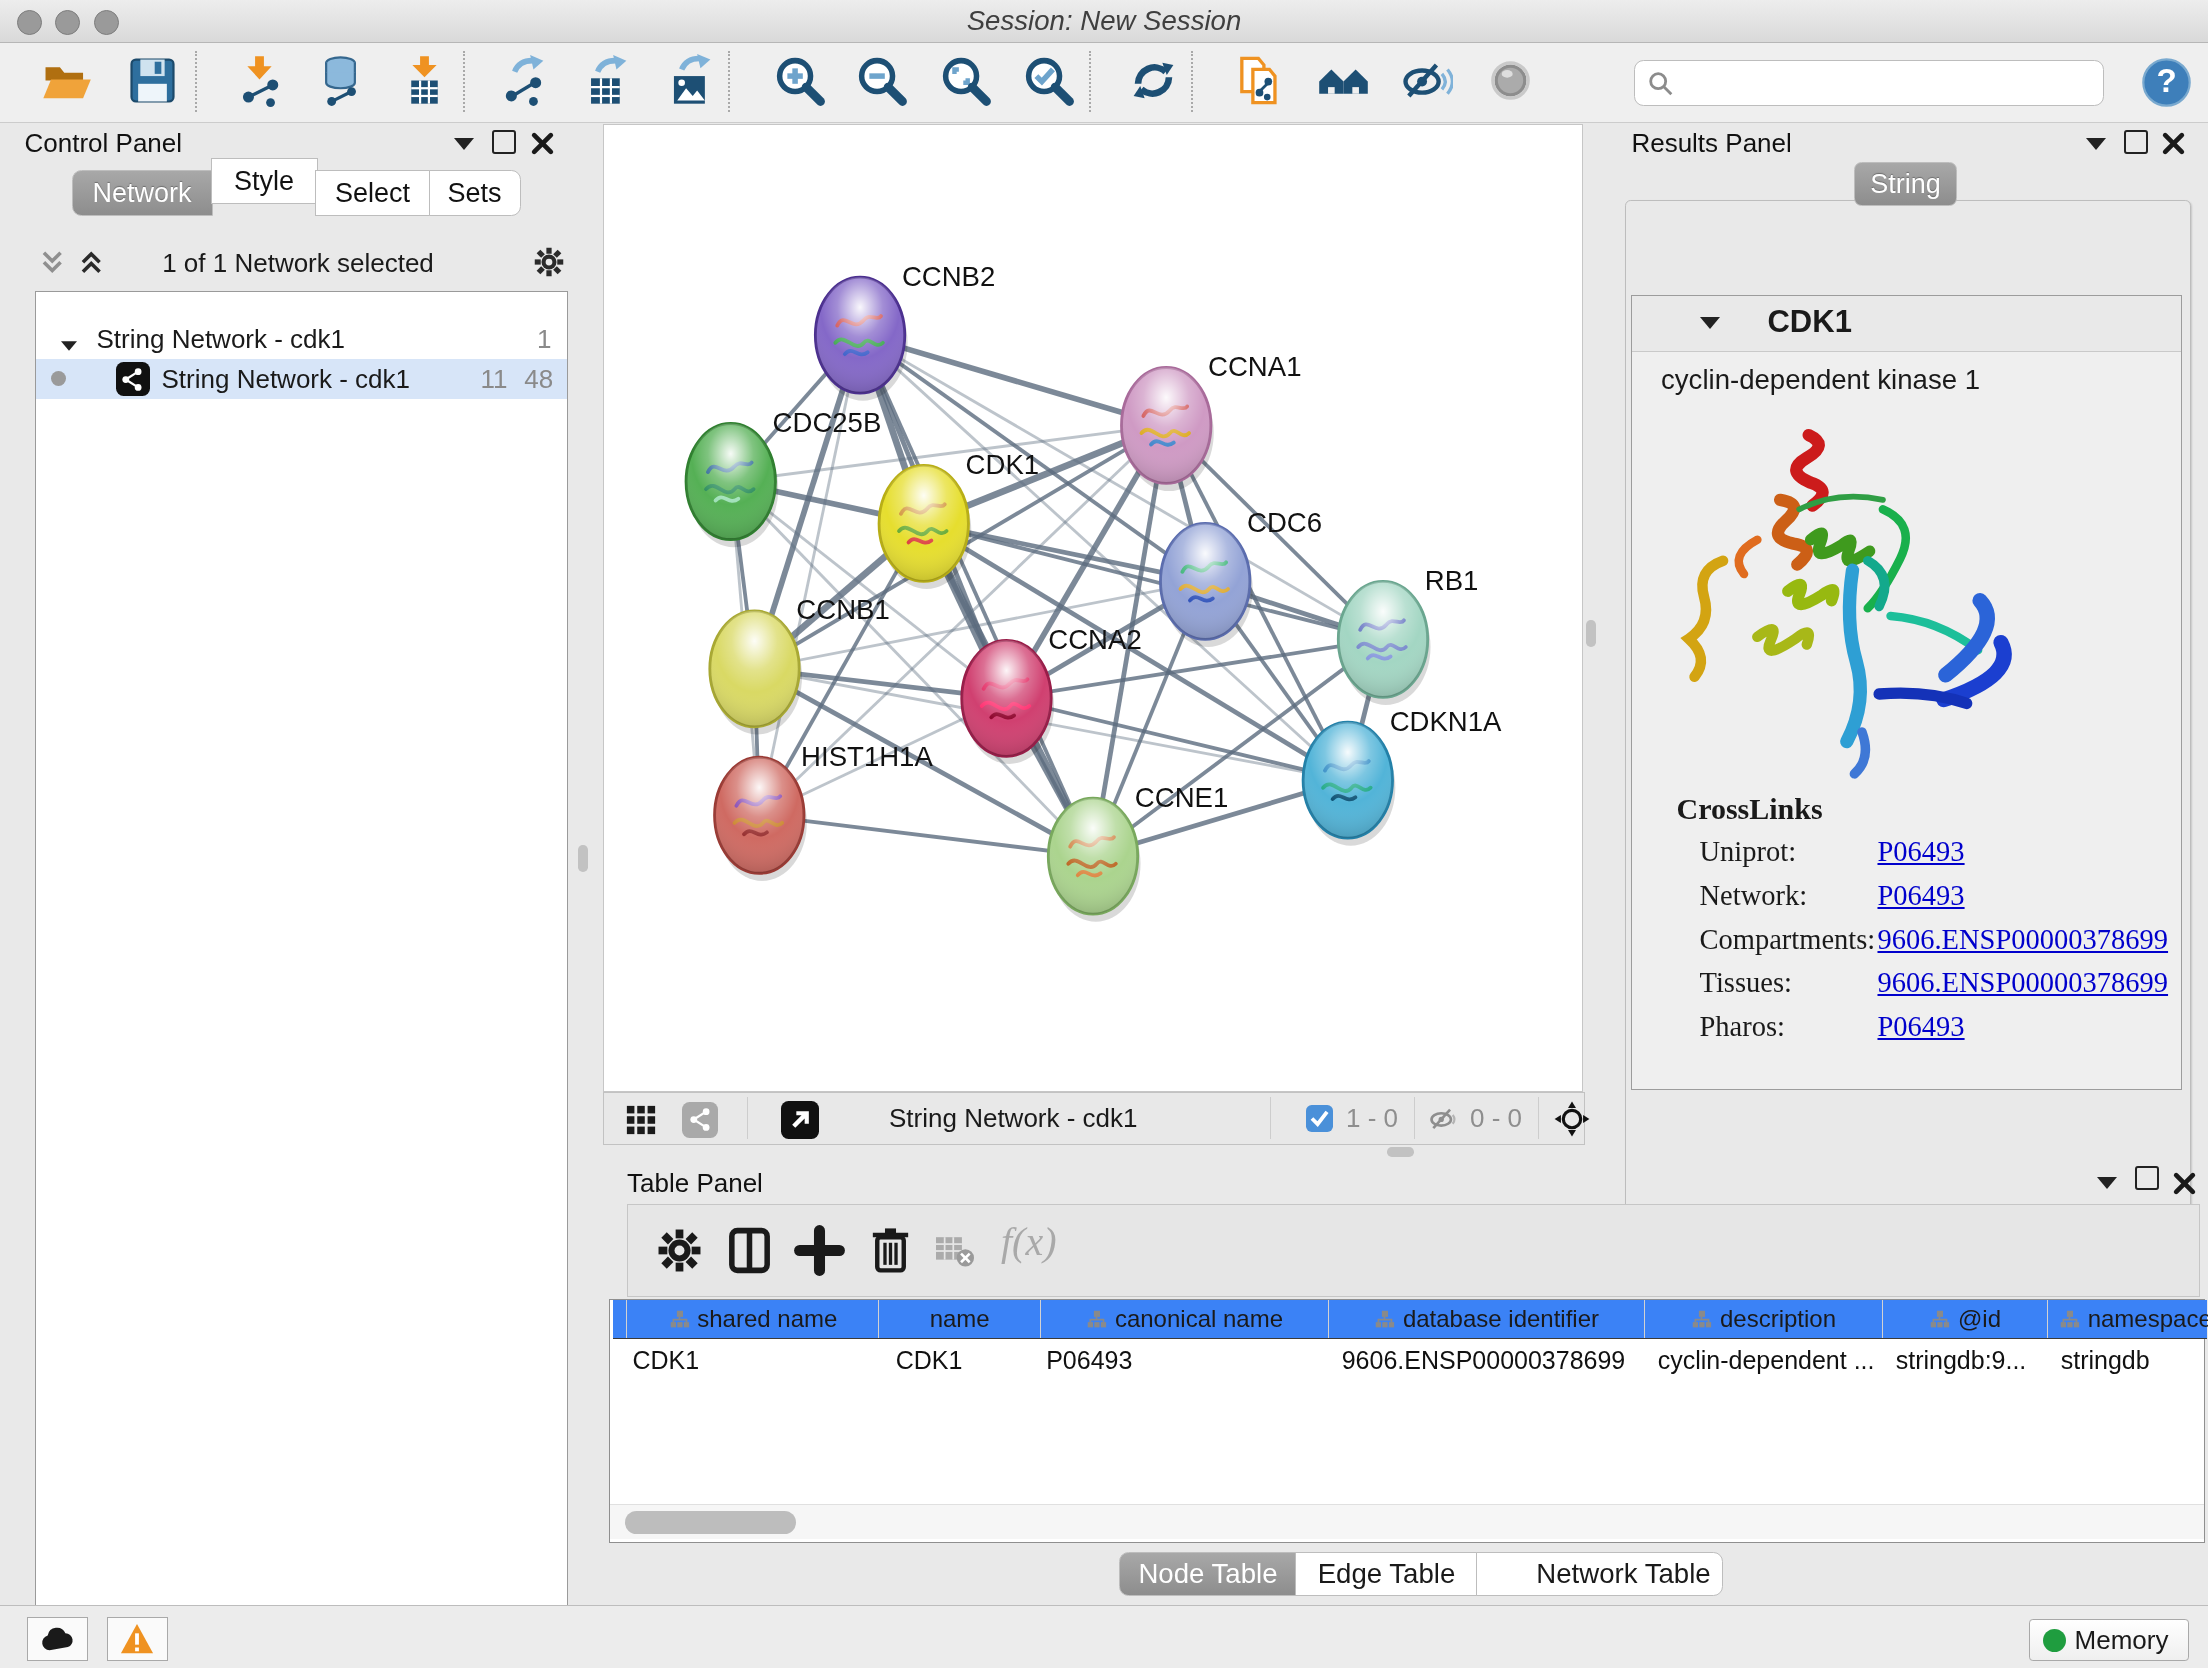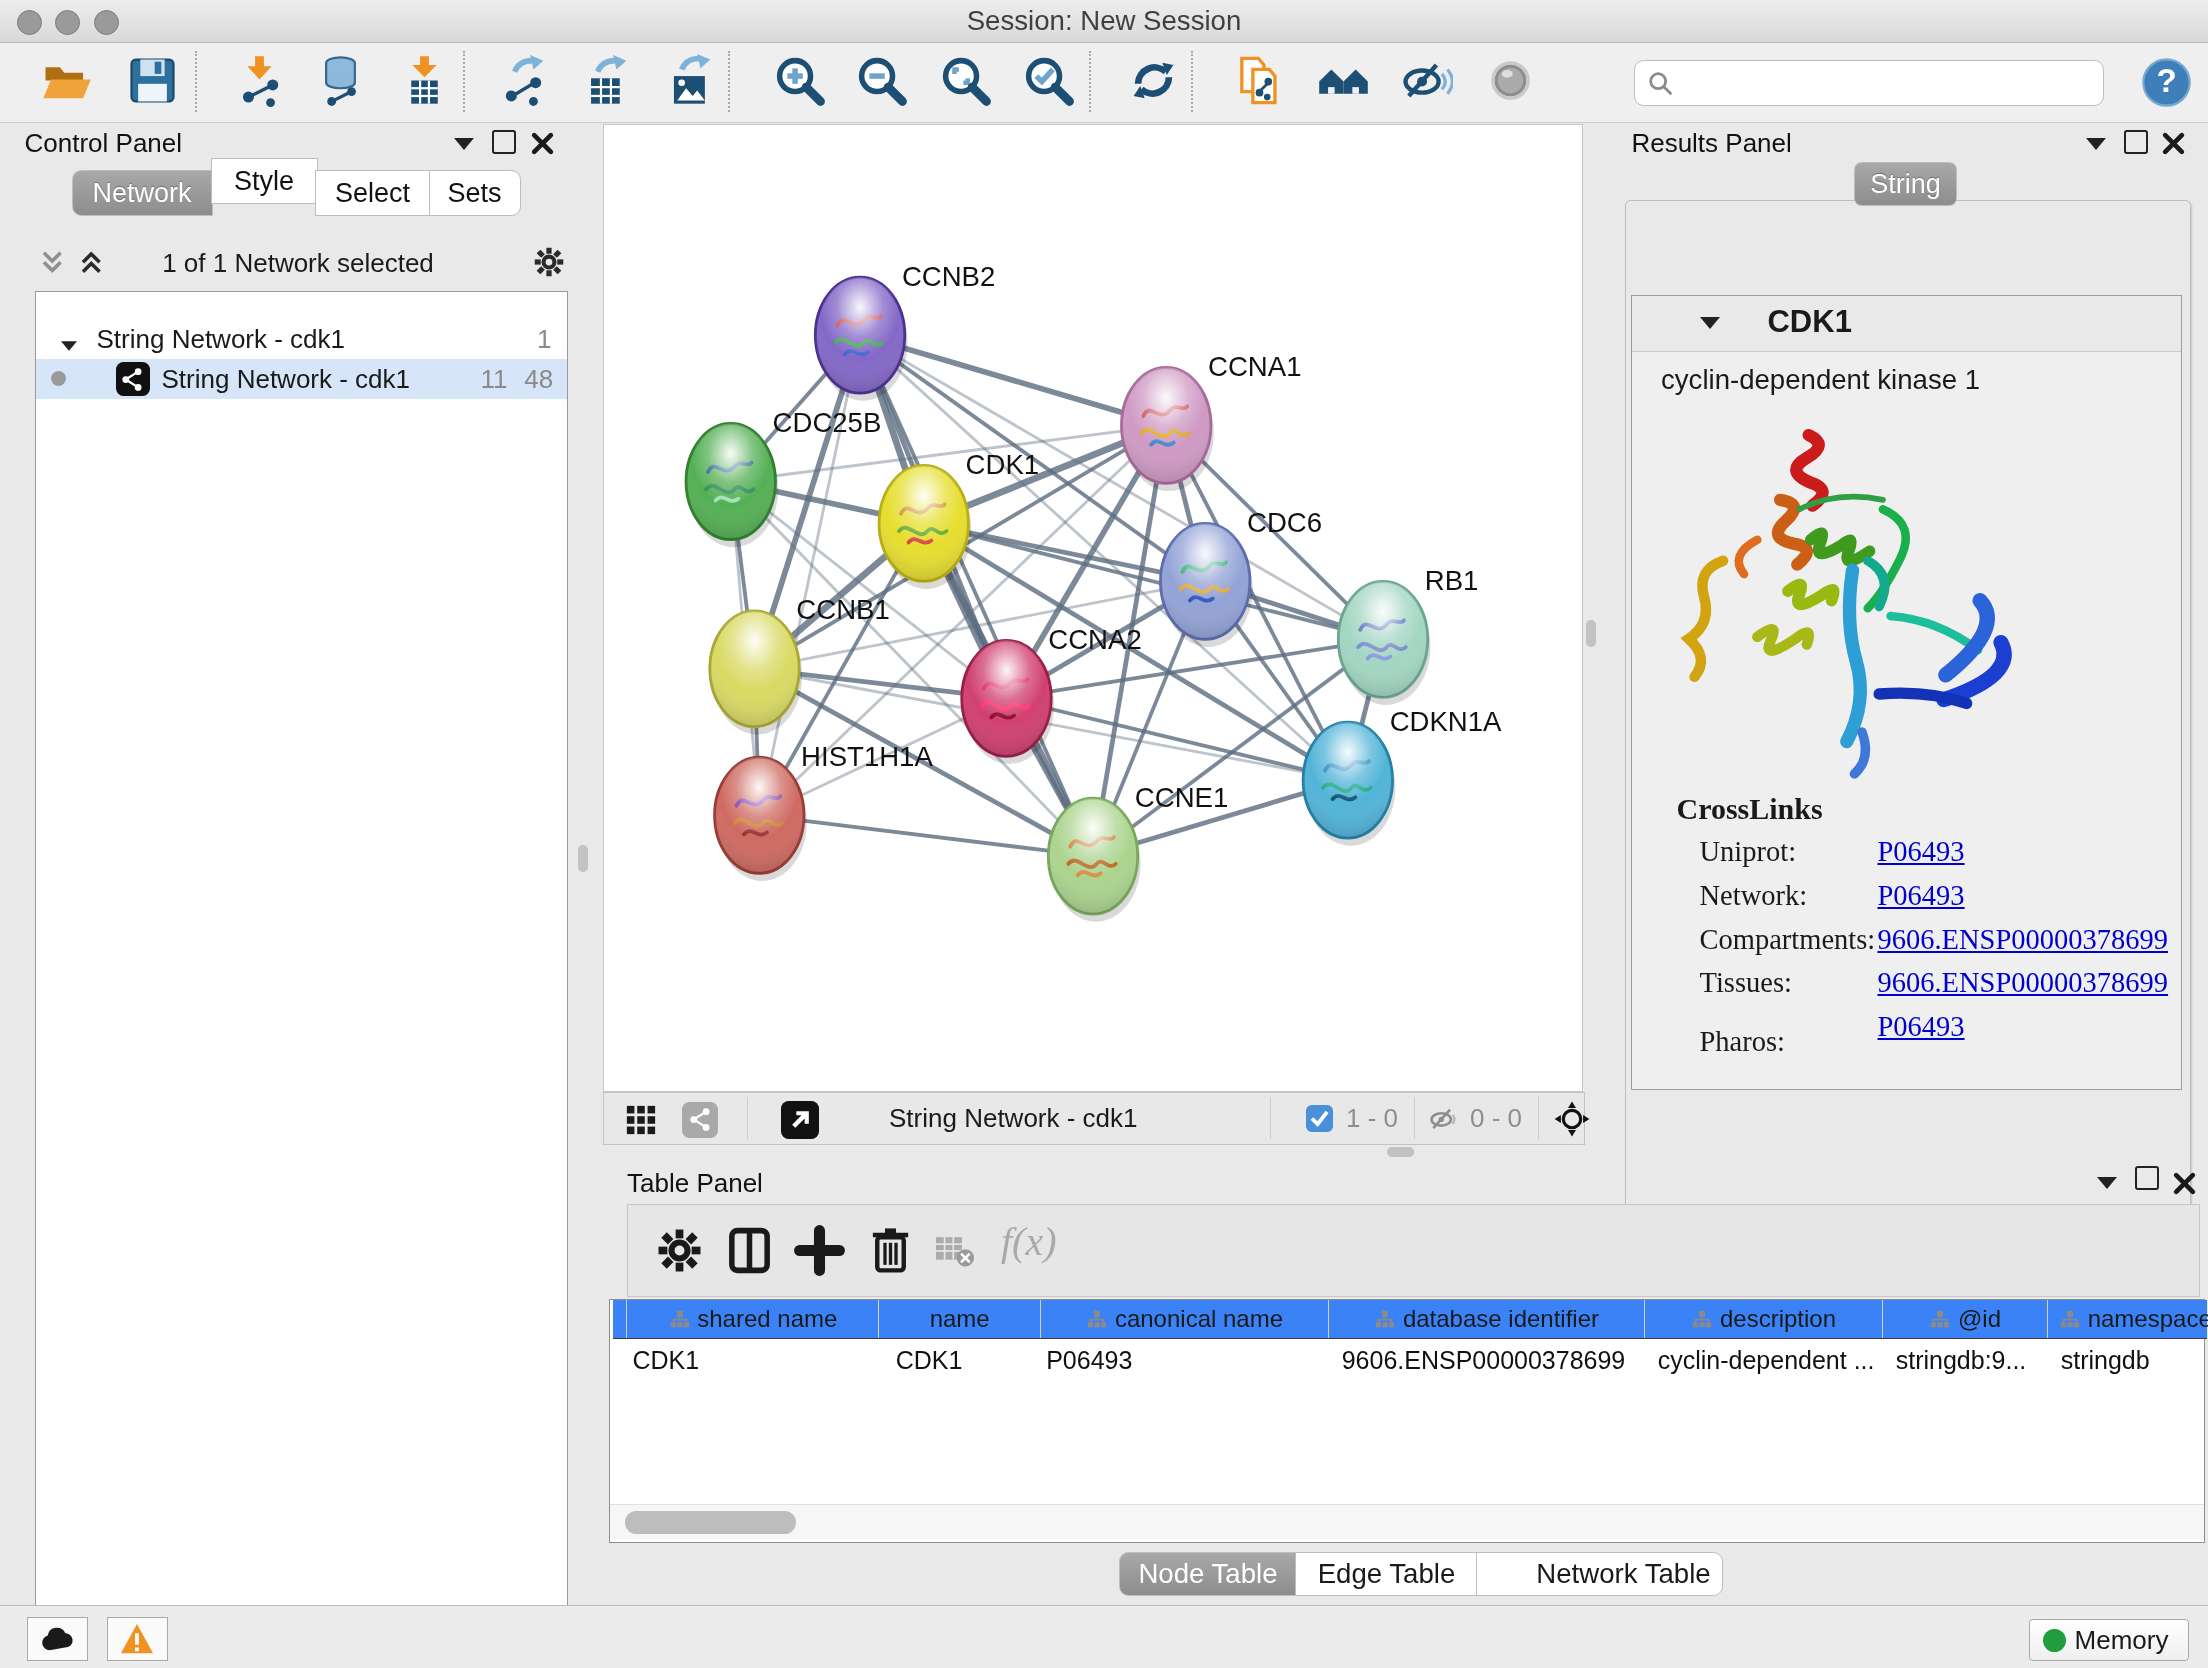--- a/index.html
+++ b/index.html
@@ -1,21 +1,21 @@
 <!DOCTYPE html>
 <html style="font-size:15px"><head>
 <meta charset="utf-8">
 <style>
   html,body{margin:0;padding:0;background:#cfcfcf;}
   .app{position:relative;width:2208px;height:1668px;background:#e9e9e9;
        font-family:"Liberation Sans",sans-serif;overflow:hidden;color:#1a1a1a;}
   .abs{position:absolute;}
   
   .titlebar{left:0;top:0;width:2208px;height:42px;background:linear-gradient(#ededed,#d9d9d9);
-            border-bottom:1px solid #b6b6b6;}
+            border-bottom:1px solid #b6b6b6;font-style:italic;}
   .tlight{width:23px;height:23px;border-radius:50%;background:#9a9a9a;border:1px solid #7d7d7d;display:inline-block;margin-right:13.3px;}
   .wintitle{width:100%;text-align:center;line-height:42px;font-size:27.6px;color:#3f3f3f;}
   
   .toolbar{left:0;top:43px;width:2208px;height:79px;background:#efefef;border-bottom:1.9px solid #cccccc;}
   .tbi{position:absolute;top:11.4px;width:53px;height:53px;cursor:pointer;}
   .tbsep{position:absolute;top:7.6px;height:61px;border-left:2.9px dotted #a9a9a9;width:0;}
   .searchbox{position:absolute;left:1634px;top:17px;width:468px;height:44px;background:#ffffff;
              border:1.9px solid #bdbdbd;border-radius:9.5px;}
   .searchbox input{position:absolute;left:49px;top:1.9px;width:399px;height:36px;border:none;outline:none;
                    font-size:25px;background:transparent;}
@@ -585,21 +585,21 @@
 
         <span class="abs serif" style="left:44px;top:496px;font-size:30px;font-weight:bold;">CrossLinks</span>
         <span class="xrow serif" style="left:67px;top:540px;">Uniprot:</span>
         <a class="xrow xlink" style="left:245px;top:540px;">P06493</a>
         <span class="xrow serif" style="left:67px;top:584px;">Network:</span>
         <a class="xrow xlink" style="left:245px;top:584px;">P06493</a>
         <span class="xrow serif" style="left:67px;top:628px;">Compartments:</span>
         <a class="xrow xlink" style="left:245px;top:628px;">9606.ENSP00000378699</a>
         <span class="xrow serif" style="left:67px;top:671px;">Tissues:</span>
         <a class="xrow xlink" style="left:245px;top:671px;">9606.ENSP00000378699</a>
-        <span class="xrow serif" style="left:67px;top:730px;">Pharos:</span>
+        <span class="xrow serif" style="left:67px;top:715px;">Pharos:</span>
         <a class="xrow xlink" style="left:245px;top:715px;">P06493</a>
       </div>
     </div>
   </div>
 
   <div class="abs tpanel">
     <span class="abs panel-title" style="left:24px;top:5.7px;">Table Panel</span>
     <span class="pctl" style="right:91px;top:13.3px;"><span class="tri-down"></span></span>
     <span class="pctl" style="right:49px;top:3.8px;"><span class="sqico"></span></span>
     <svg class="pctl" style="right:11.4px;top:8.6px;width:25px;height:25px;" viewBox="0 0 24 24">

